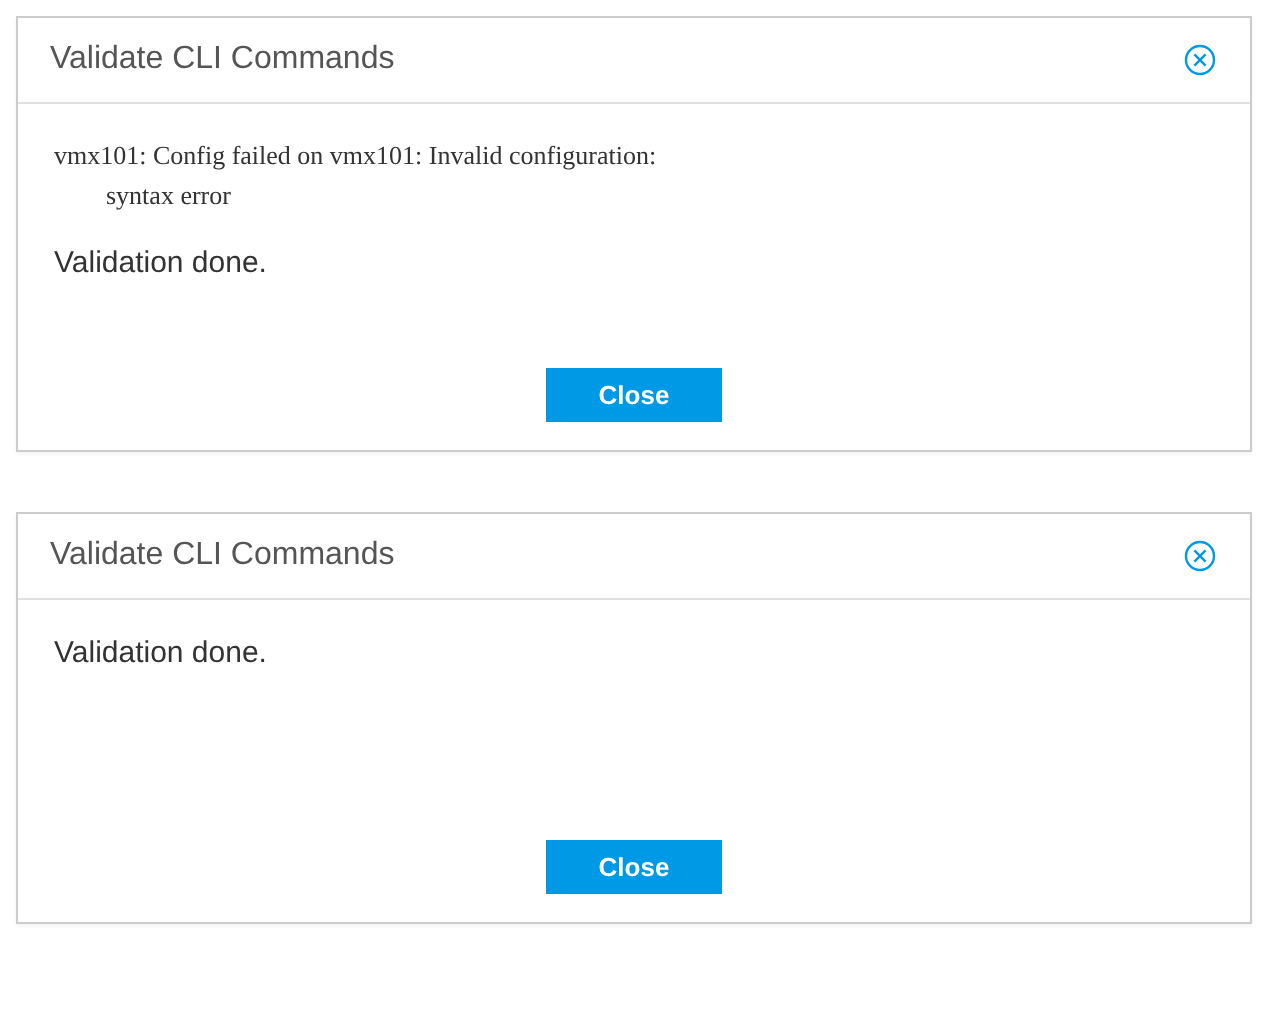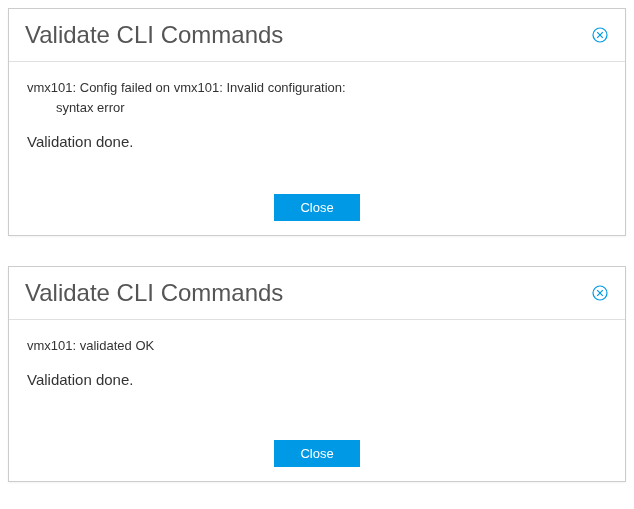--- a/index.html
+++ b/index.html
@@ -20,21 +20,21 @@
       box-shadow: 0 1px 2px rgba(0,0,0,0.05);
     }
     .dialog-header {
       display: flex;
       justify-content: space-between;
       align-items: center;
       padding: 12px 16px;
       border-bottom: 1px solid #e0e0e0;
     }
     .dialog-title {
-      font-size: 24px;
+      font-size: 16px;
       font-weight: 400;
       color: #555555;
     }
     .close-icon {
       width: 18px;
       height: 18px;
       cursor: pointer;
       color: #0099e5;
       display: flex;
       align-items: center;
@@ -46,40 +46,40 @@
     }
     .dialog-body {
       padding: 16px 18px 30px 18px;
       font-size: 13px;
       color: #333333;
       line-height: 1.5;
       min-height: 110px;
     }
     .dialog-message {
       white-space: pre;
-      font-family: Liberation Sans, sans-serif;
+      font-family: Liberation Serif, serif;
       margin-bottom: 14px;
     }
     .dialog-status {
       font-size: 15px;
       color: #333333;
     }
     .dialog-footer {
       display: flex;
       justify-content: center;
       padding: 10px 0 14px 0;
     }
     .btn-close {
       background: #0099e5;
       color: #ffffff;
       border: none;
       padding: 6px 26px;
       font-size: 13px;
       cursor: pointer;
-      font-weight: 400;
+      font-weight: 700;
     }
   </style>
 </head>
 <body>
 
 <div class="dialog">
   <div class="dialog-header">
     <div class="dialog-title">Validate CLI Commands</div>
     <div class="close-icon">
       <svg viewBox="0 0 16 16" fill="none" stroke="currentColor" stroke-width="1.2">
@@ -104,19 +104,18 @@
     <div class="dialog-title">Validate CLI Commands</div>
     <div class="close-icon">
       <svg viewBox="0 0 16 16" fill="none" stroke="currentColor" stroke-width="1.2">
         <circle cx="8" cy="8" r="7"></circle>
         <line x1="5.2" y1="5.2" x2="10.8" y2="10.8"></line>
         <line x1="10.8" y1="5.2" x2="5.2" y2="10.8"></line>
       </svg>
     </div>
   </div>
   <div class="dialog-body">
-    <div class="dialog-message">vmx101: validated OK</div>
     <div class="dialog-status">Validation done.</div>
   </div>
   <div class="dialog-footer">
     <button class="btn-close">Close</button>
   </div>
 </div>
 
 </body></html>

